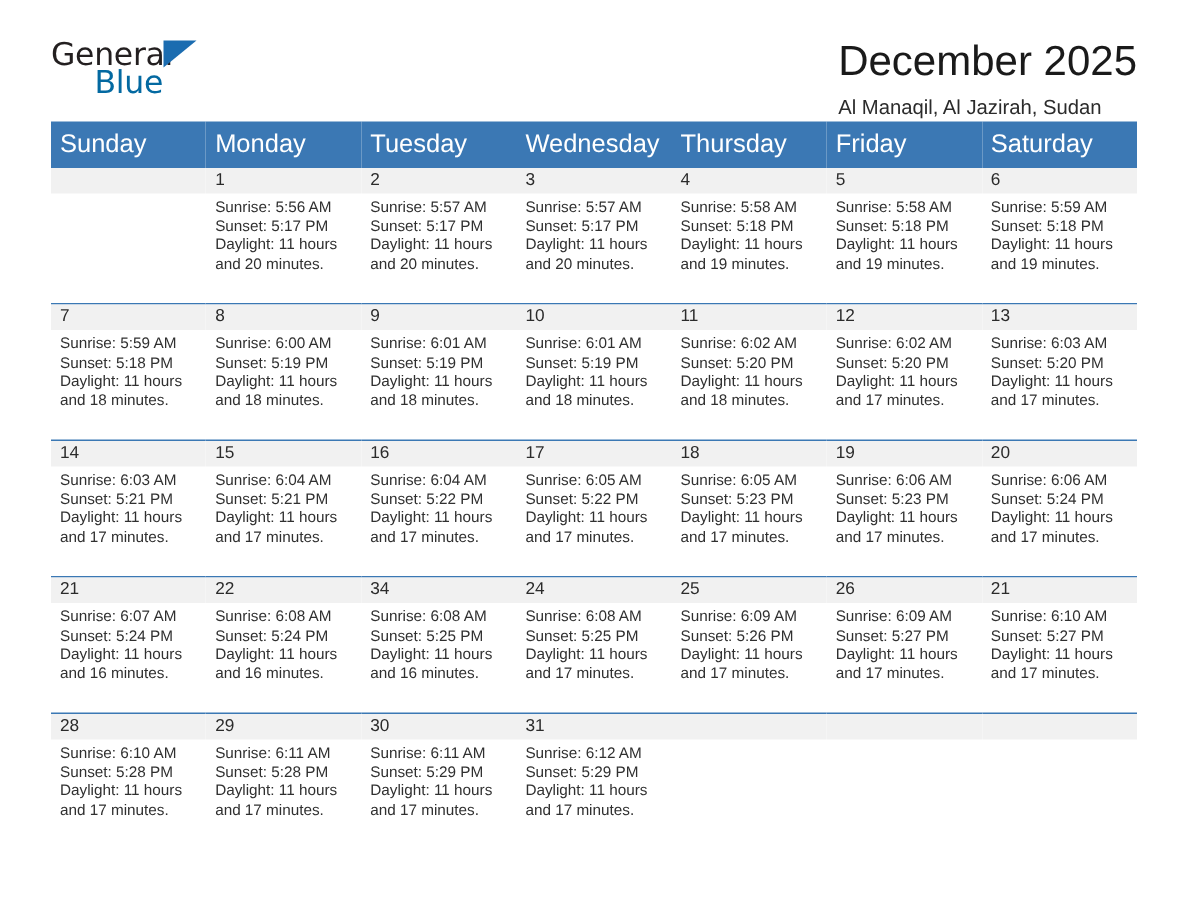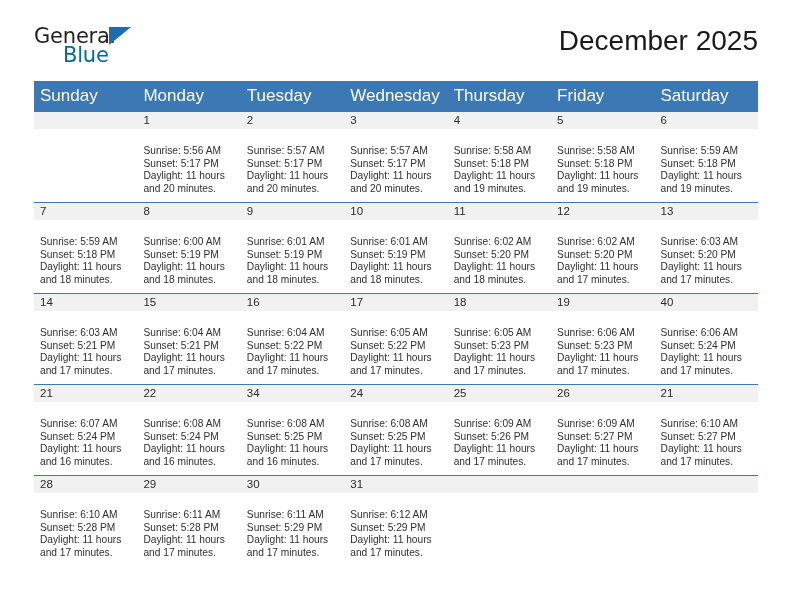--- a/index.html
+++ b/index.html
@@ -125,21 +125,21 @@
     background: #f1f1f1;
     height: 17px;
     line-height: 17px;
     padding-left: 6px;
     box-sizing: border-box;
   }
   .cell.empty .daynum {
     background: #f1f1f1;
   }
   .lines {
-    padding: 16px 6px 0 6px;
+    padding: 4px 6px 0 6px;
     font-size: 10.2px;
     line-height: 12.6px;
     color: #303030;
   }
   .lines div {
     white-space: nowrap;
   }
 </style>
 </head>
 <body>
@@ -149,20 +149,21 @@
   <div class="header">
 
     <div class="logo">
       <span class="logo-general">General</span>
       <span class="logo-triangle"></span>
       <span class="logo-blue">Blue</span>
     </div>
 
     <div class="titles">
       <div class="cal-title">December 2025</div>
+      <div class="cal-subtitle">Al Manaqil, Al Jazirah, Sudan</div>
     </div>
 
   </div>
 
   <table class="calendar">
     <thead>
       <tr>
         <th>Sunday</th>
         <th>Monday</th>
         <th>Tuesday</th>
@@ -387,21 +388,21 @@
               <div class="lines">
                 <div>Sunrise: 6:06 AM</div>
                 <div>Sunset: 5:23 PM</div>
                 <div>Daylight: 11 hours</div>
                 <div>and 17 minutes.</div>
               </div>
             </div>
           </td>
           <td>
             <div class="cell">
-              <div class="daynum">40</div>
+              <div class="daynum">20</div>
               <div class="lines">
                 <div>Sunrise: 6:06 AM</div>
                 <div>Sunset: 5:24 PM</div>
                 <div>Daylight: 11 hours</div>
                 <div>and 17 minutes.</div>
               </div>
             </div>
           </td>
         </tr>
         <tr class="weekrow">

